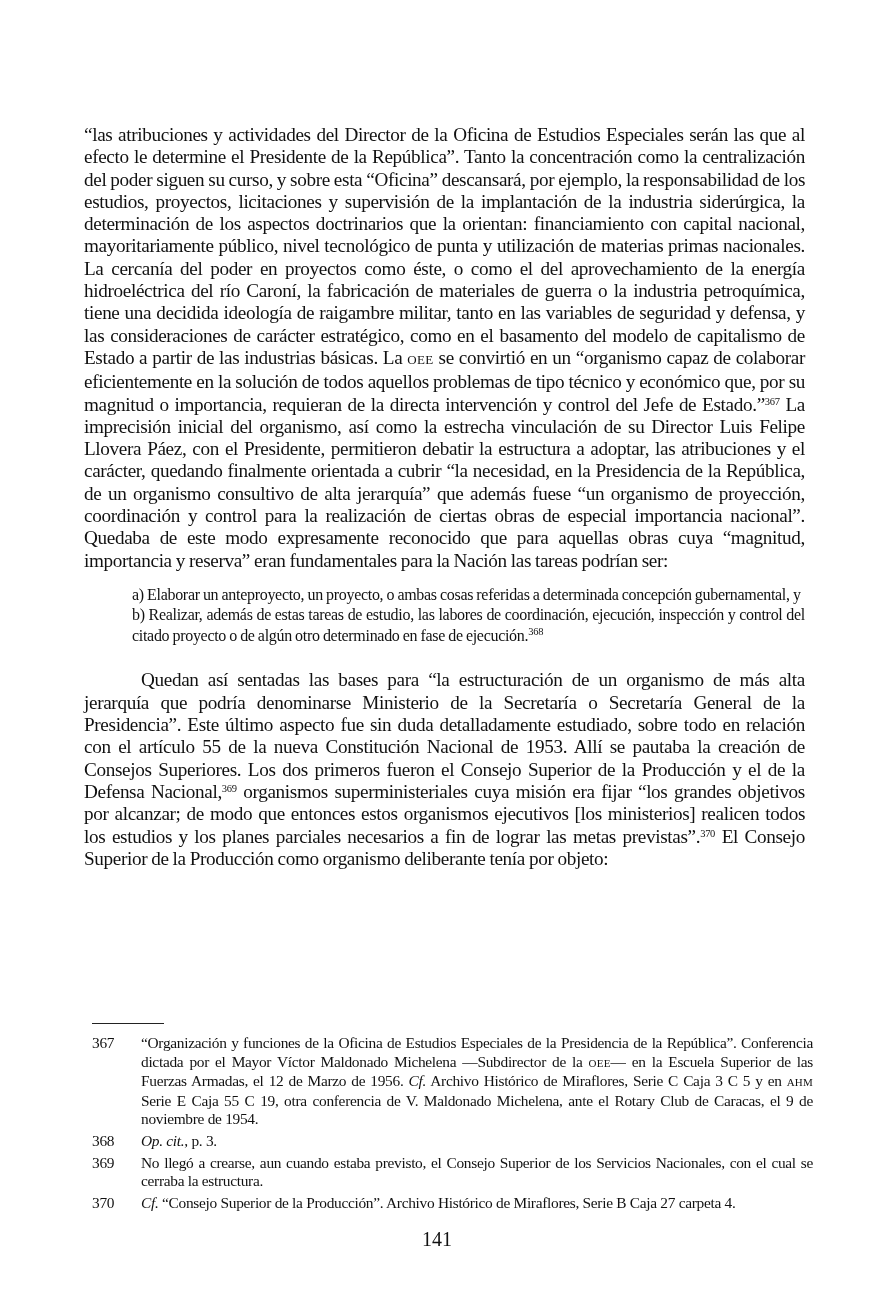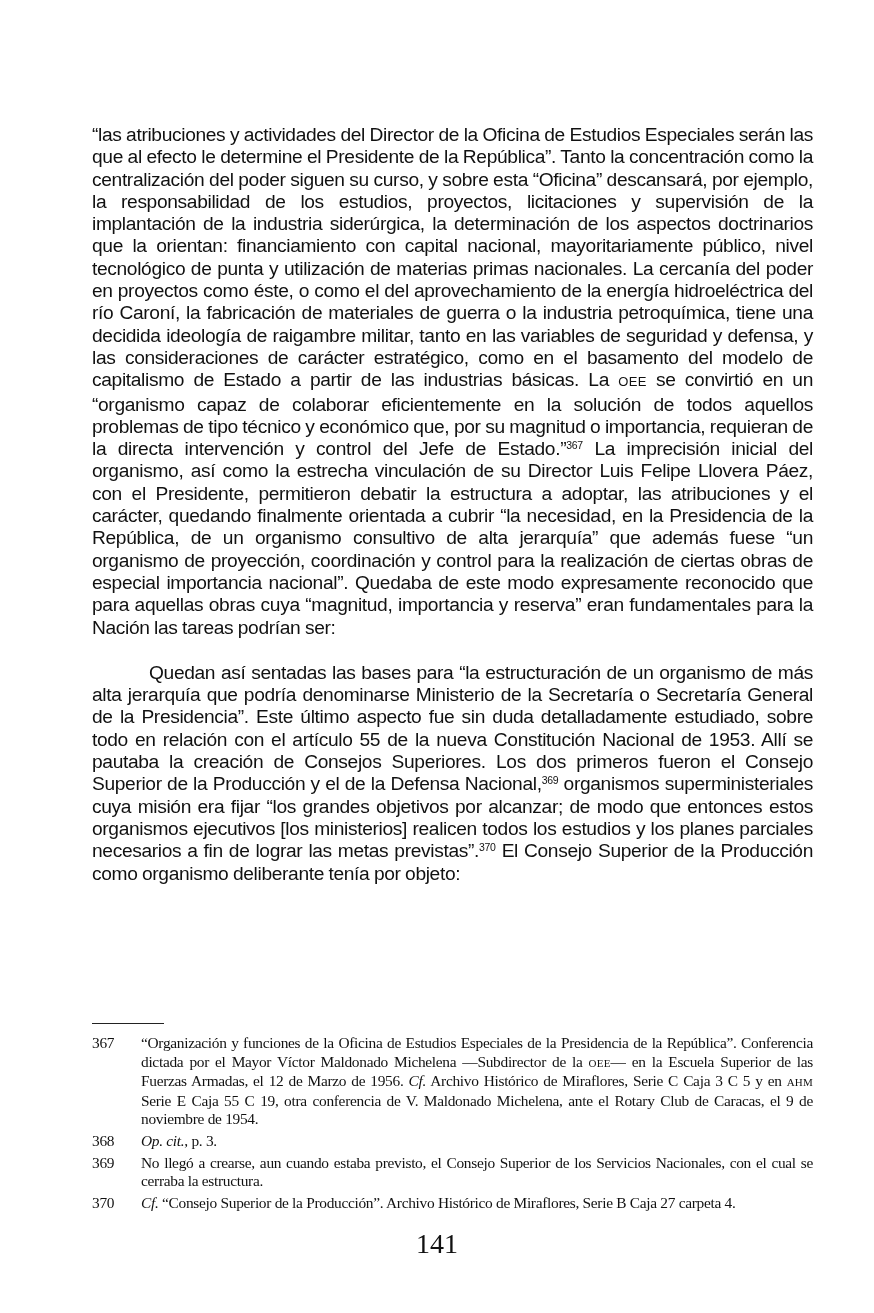--- a/index.html
+++ b/index.html
@@ -1,42 +1,44 @@
 <!DOCTYPE html>
 <html><head>
   <meta charset="utf-8">
   <style>
     html, body { margin: 0; padding: 0; background: #ffffff; }
     body { width: 874px; height: 1313px; position: relative; overflow: hidden; color: #111; }
-    .page { position: absolute; left: 92px; top: 124px; width: 721px;
-      font-family: Liberation Sans, sans-serif; font-size: 19.2px; line-height: 22.3px;
+    .page { position: absolute; left: 84px; top: 124px; width: 721px;
+      font-family: Liberation Serif, serif; font-size: 19.2px; line-height: 22.3px;
       letter-spacing: -0.35px; word-spacing: -0.5px; }
     .page p { margin: 0; text-align: justify; hyphens: manual; }
     .sc { font-size: 13px; letter-spacing: 0.3px; }
     sup.fn { font-size: 10.5px; vertical-align: 6px; line-height: 0; letter-spacing: -0.3px; }
     .quote { margin: 13px 0 0 48px !important; font-size: 16px; line-height: 20.5px; letter-spacing: -0.3px; }
     .quote + .quote { margin-top: 0 !important; }
     .indent { text-indent: 57px; margin-top: 23px !important; }
     .rule { position: absolute; left: 92px; top: 1023px; width: 72px; height: 1px; background: #222; }
     .notes { position: absolute; left: 92px; top: 1034px; width: 721px;
       font-family: "Liberation Serif", serif; font-size: 15.4px; line-height: 18.6px; letter-spacing: -0.3px; }
     .note { display: flex; margin-bottom: 3px; }
     .note .num { width: 49px; flex: none; }
     .note .txt { flex: 1; text-align: justify; }
     .note .txt .sc2 { font-size: 11px; letter-spacing: 0.2px; }
     .pagenum { position: absolute; left: 0; width: 874px; top: 1228px; text-align: center;
-      font-family: "Liberation Serif", serif; font-size: 28px; }
+      font-family: "Liberation Serif", serif; font-size: 20px; }
     i { }
   </style>
 </head>
 <body>
 
 <div class="page">
   <p><span>“las atribuciones y actividades del Director de la Oficina de Estudios Especiales serán las que al efecto le determine el Presidente de la República”. Tanto la concentración como la centralización del poder siguen su curso, y sobre esta “Oficina” descansará, por ejemplo, la responsabilidad de los estudios, proyectos, licitaciones y supervisión de la implantación de la industria siderúrgica, la determinación de los aspectos doctrinarios que la orientan: financiamiento con capital nacional, mayoritariamente público, nivel tecnológico de punta y utilización de materias primas nacionales. La cercanía del poder en proyectos como éste, o como el del aprovechamiento de la energía hidroeléctrica del río Caroní, la fabricación de materiales de guerra o la industria petroquímica, tiene una decidida ideología de raigambre militar, tanto en las variables de seguridad y defensa, y las consideraciones de carácter estratégico, como en el basamento del modelo de capitalismo de Estado a partir de las industrias básicas. La </span><span class="sc">OEE</span><span> se convirtió en un “organismo capaz de colaborar eficientemente en la solución de todos aquellos problemas de tipo técnico y económico que, por su magnitud o importancia, requieran de la directa intervención y control del Jefe de Estado.”</span><sup class="fn">367</sup><span> La imprecisión inicial del organismo, así como la estrecha vinculación de su Director Luis Felipe Llovera Páez, con el Presidente, permitieron debatir la estructura a adoptar, las atribuciones y el carácter, quedando finalmente orientada a cubrir “la necesidad, en la Presidencia de la República, de un organismo consultivo de alta jerarquía” que además fuese “un organismo de proyección, coordina­ción y control para la realización de ciertas obras de especial importancia nacional”. Quedaba de este modo expresamente reconocido que para aquellas obras cuya “magnitud, importancia y reserva” eran fundamentales para la Nación las tareas podrían ser:</span></p>
 
+  <p class="quote">a) Elaborar un anteproyecto, un proyecto, o ambas cosas referidas a determinada concepción gubernamental, y</p>
+  <p class="quote"><span>b) Realizar, además de estas tareas de estudio, las labores de coordinación, ejecución, inspección y control del citado proyecto o de algún otro determinado en fase de ejecución.</span><sup class="fn">368</sup></p>
 
   <p class="indent"><span>Quedan así sentadas las bases para “la estructuración de un organismo de más alta jerarquía que podría denominarse Ministerio de la Secretaría o Secretaría General de la Presidencia”. Este último aspecto fue sin duda detalladamente estudiado, sobre todo en relación con el artículo 55 de la nueva Constitución Nacional de 1953. Allí se pautaba la creación de Consejos Superiores. Los dos primeros fueron el Consejo Superior de la Producción y el de la Defensa Nacional,</span><sup class="fn">369</sup><span> organismos superministeriales cuya misión era fijar “los grandes objetivos por alcanzar; de modo que entonces estos organismos ejecutivos [los ministerios] realicen todos los estudios y los planes parciales necesarios a fin de lograr las metas previstas”.</span><sup class="fn">370</sup><span> El Consejo Superior de la Producción como organismo deliberante tenía por objeto:</span></p>
 </div>
 
 <div class="rule"></div>
 
 <div class="notes">
   <div class="note">
     <span class="num">367</span>
     <span class="txt"><span>“Organización y funciones de la Oficina de Estudios Especiales de la Presidencia de la República”. Conferencia dictada por el Mayor Víctor Maldonado Michelena —Subdirector de la </span><span class="sc2">OEE</span><span>— en la Escuela Superior de las Fuerzas Armadas, el 12 de Marzo de 1956. </span><i>Cf.</i><span> Archivo Histórico de Miraflores, Serie C Caja 3 C 5 y en </span><span class="sc2">AHM</span><span> Serie E Caja 55 C 19, otra conferencia de V. Maldonado Michelena, ante el Rotary Club de Caracas, el 9 de noviembre de 1954.</span></span>

